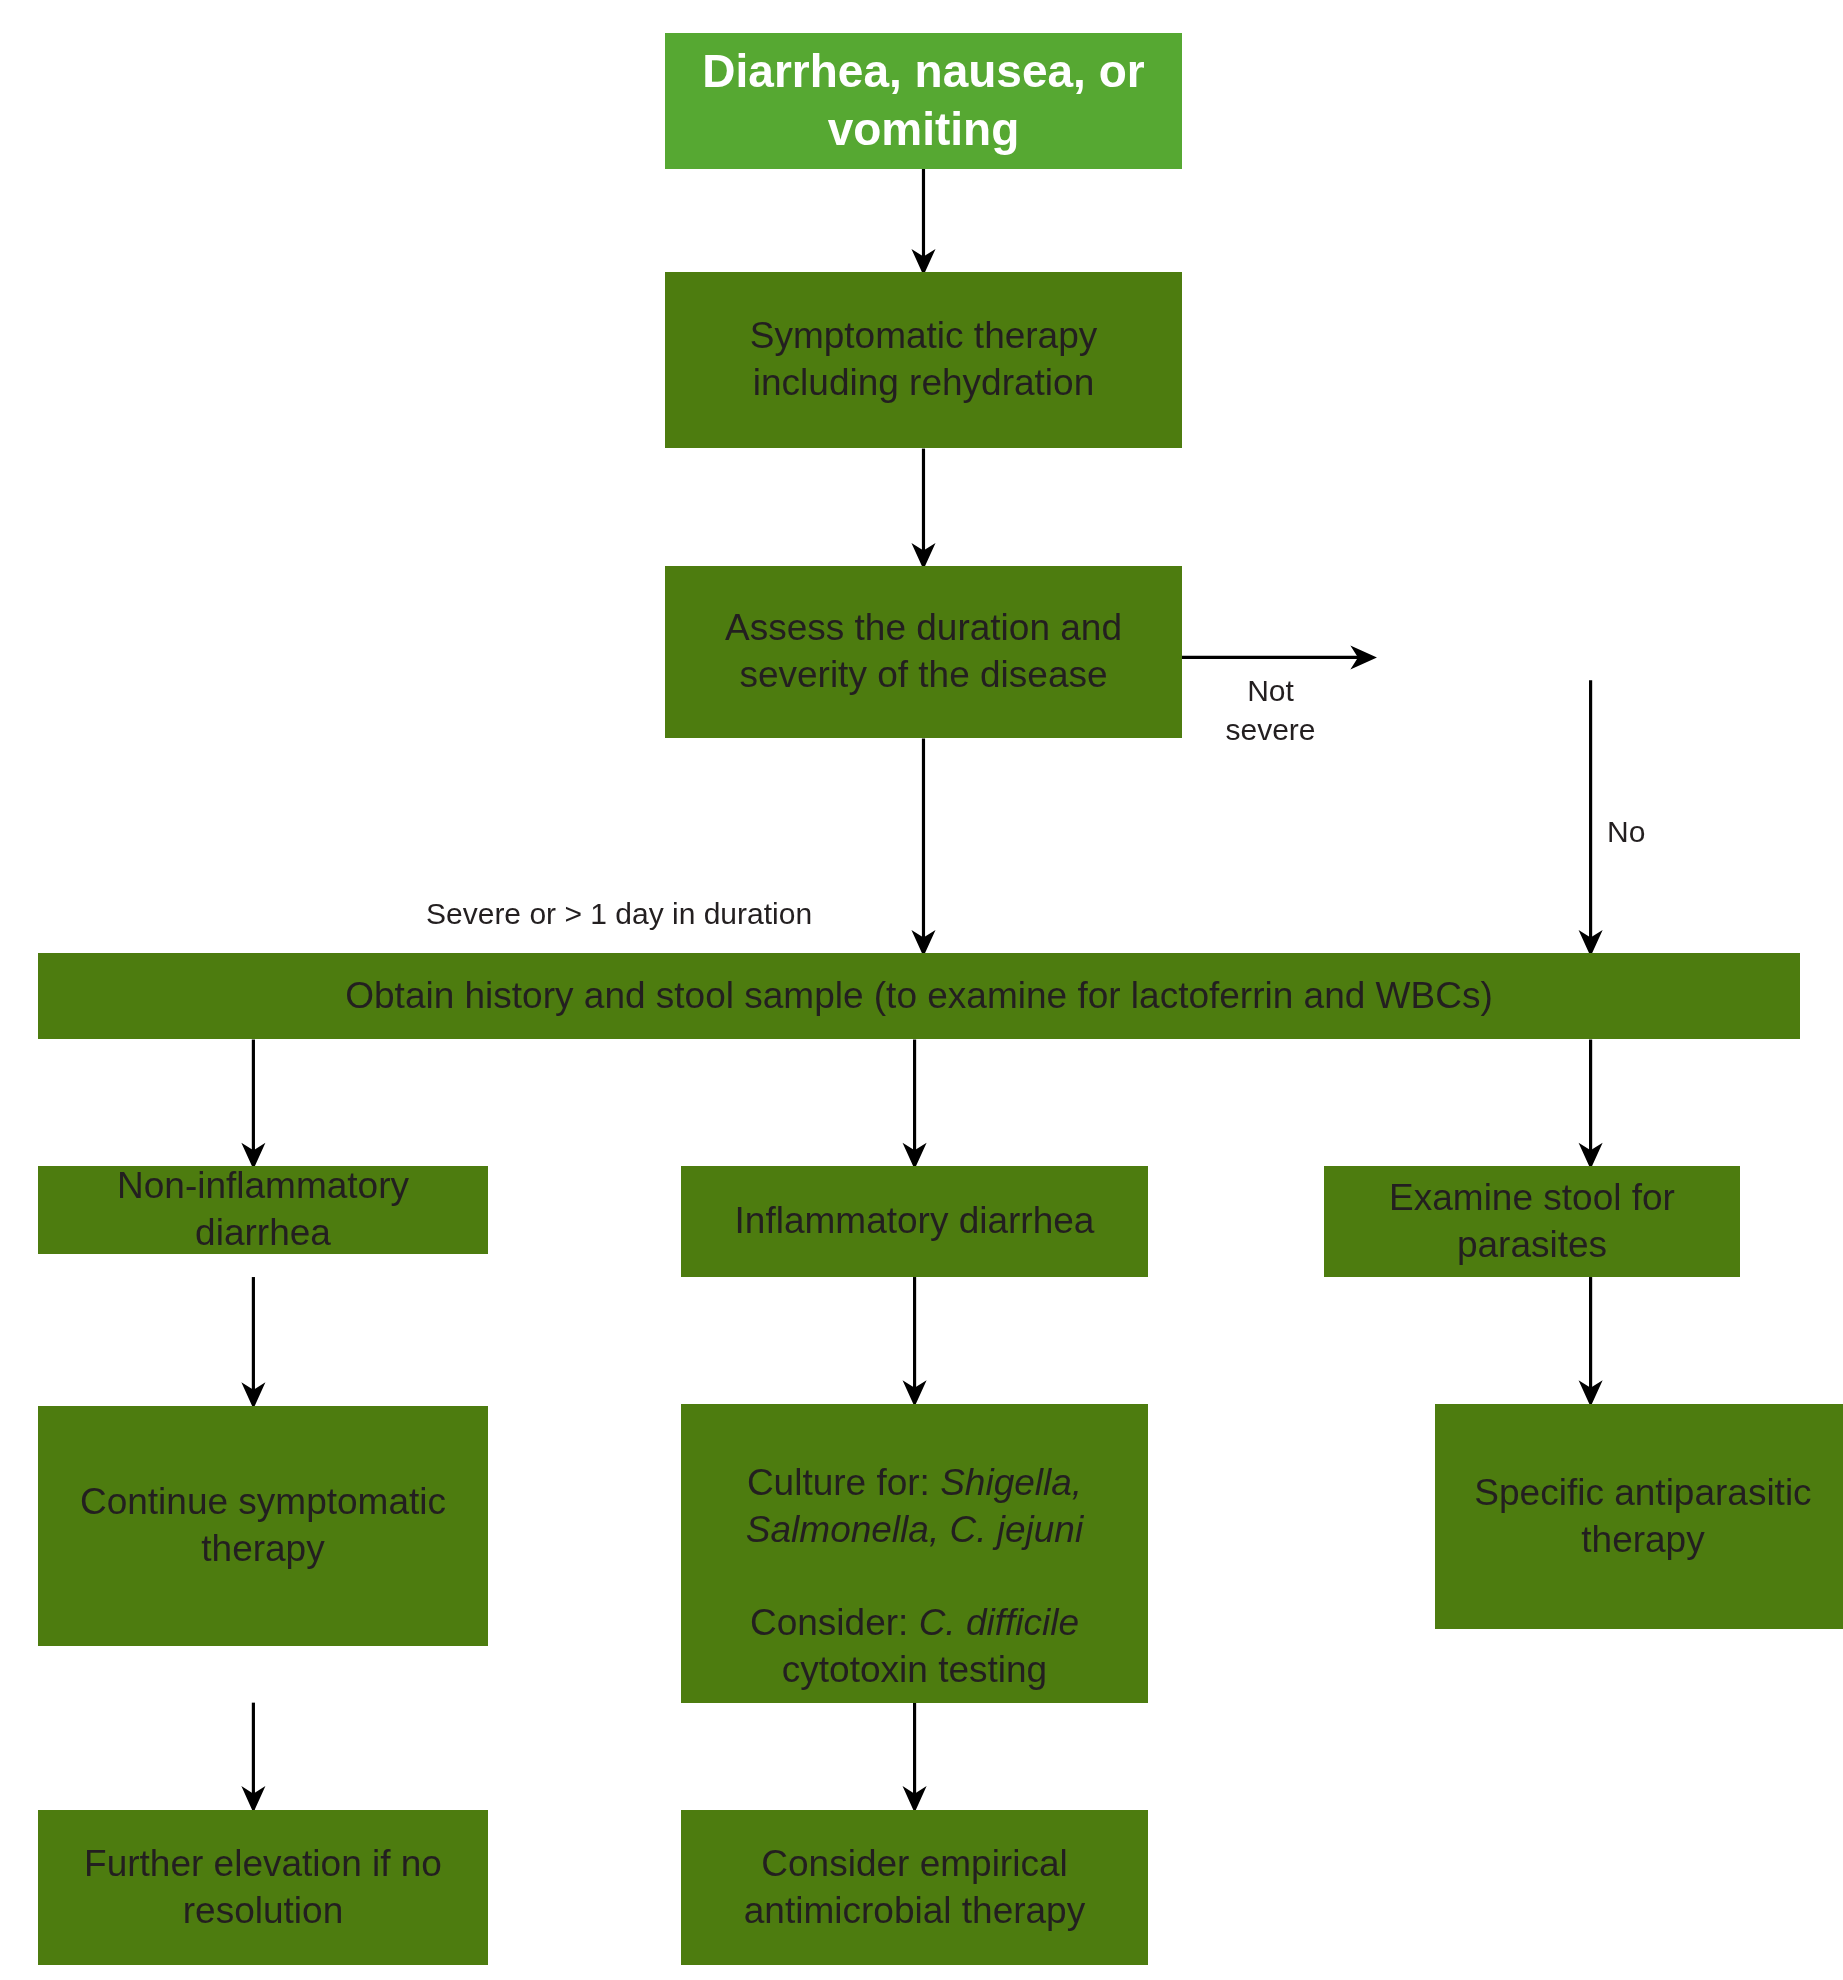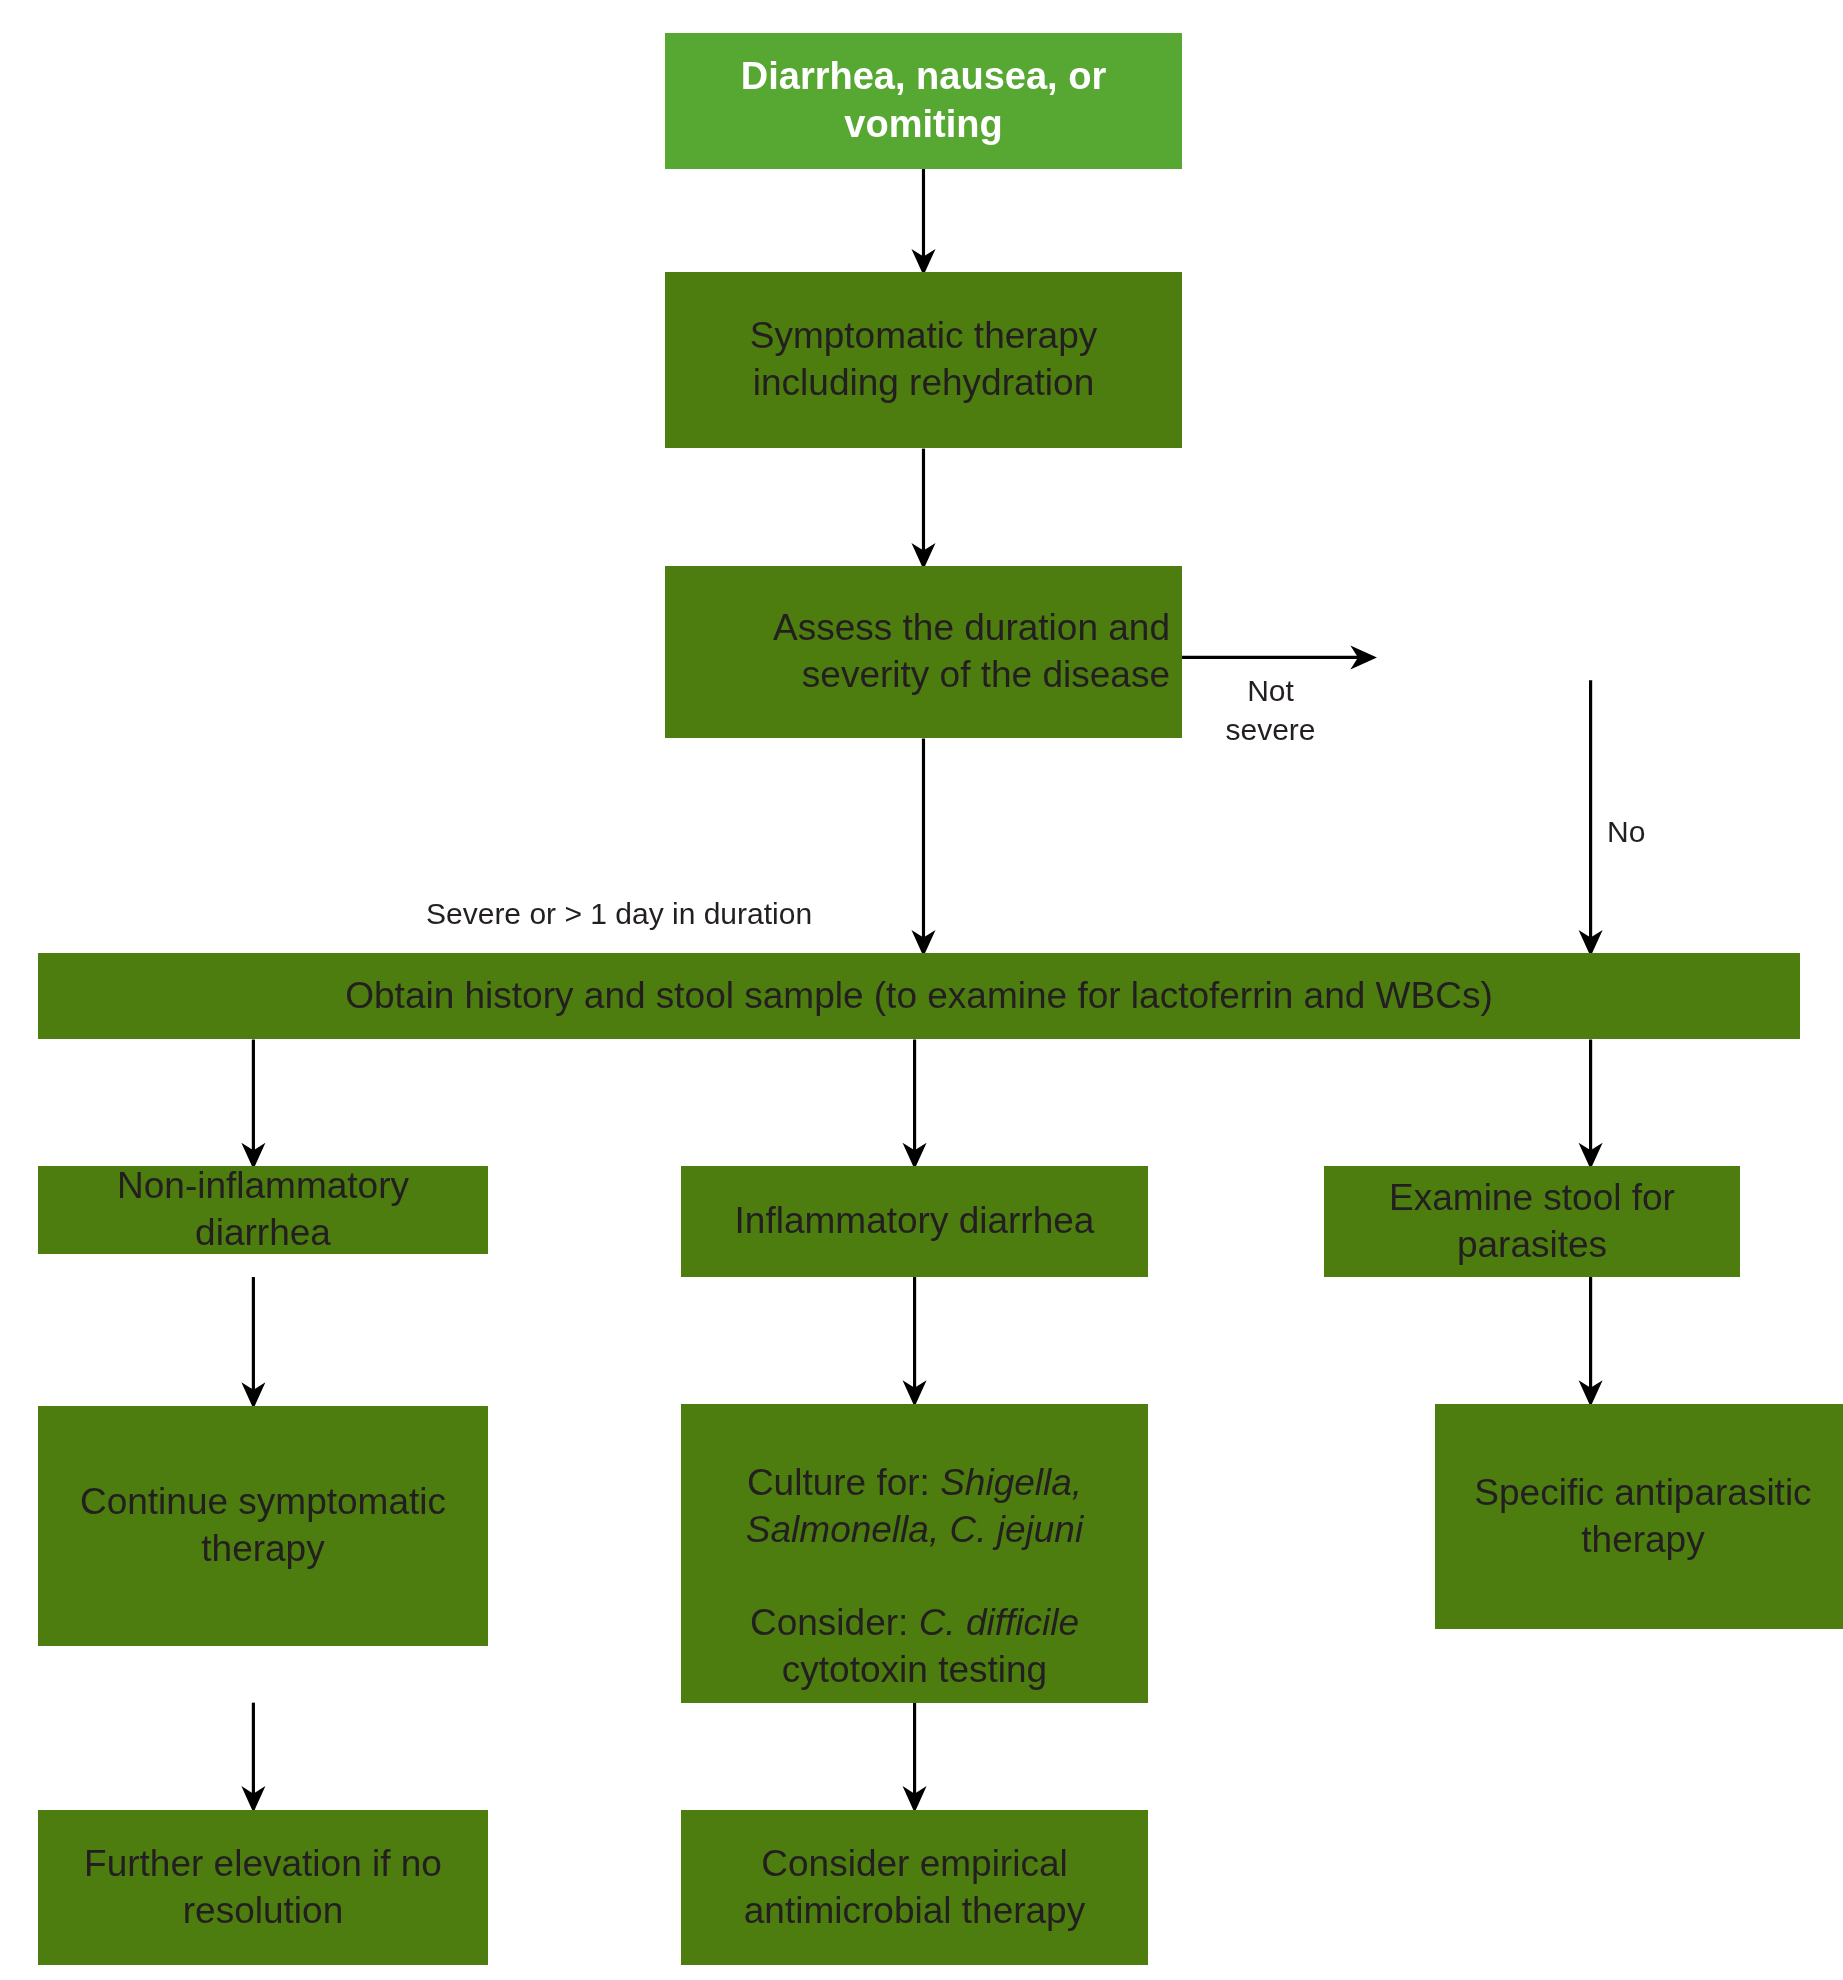--- a/index.html
+++ b/index.html
@@ -30,21 +30,21 @@
     line-height: 1.26;
     padding: 6px 12px;
   }
   .node.gray {
     background: #4d7c0f;
   }
   .node.green {
     background: #56a832;
     color: #ffffff;
     font-weight: bold;
-    font-size: 38px;
+    font-size: 46px;
     line-height: 1.26;
   }
   .node .txt {
     display: block;
     width: 100%;
     white-space: pre-line;
   }
   .node .txt i {
     font-style: italic;
   }
@@ -103,21 +103,21 @@
   </svg>
 
   <div class="node green" style="left:665px; top:33px; width:517px; height:136px;">
     <span class="txt">Diarrhea, nausea, or vomiting</span>
   </div>
 
   <div class="node gray" style="left:665px; top:272px; width:517px; height:176px;">
     <span class="txt">Symptomatic therapy including rehydration</span>
   </div>
 
-  <div class="node gray" style="left:665px; top:566px; width:517px; height:172px;text-align:right;">
+  <div class="node gray" style="left:665px; top:566px; width:517px; height:172px;">
     <span class="txt">Assess the duration and severity of the disease</span>
   </div>
 
 
   <div class="node gray" style="left:38px; top:953px; width:1762px; height:86px;">
     <span class="txt">Obtain history and stool sample (to examine for lactoferrin and WBCs)</span>
   </div>
 
   <div class="node gray" style="left:38px; top:1166px; width:450px; height:88px;">
     <span class="txt">Non-inflammatory diarrhea</span>

